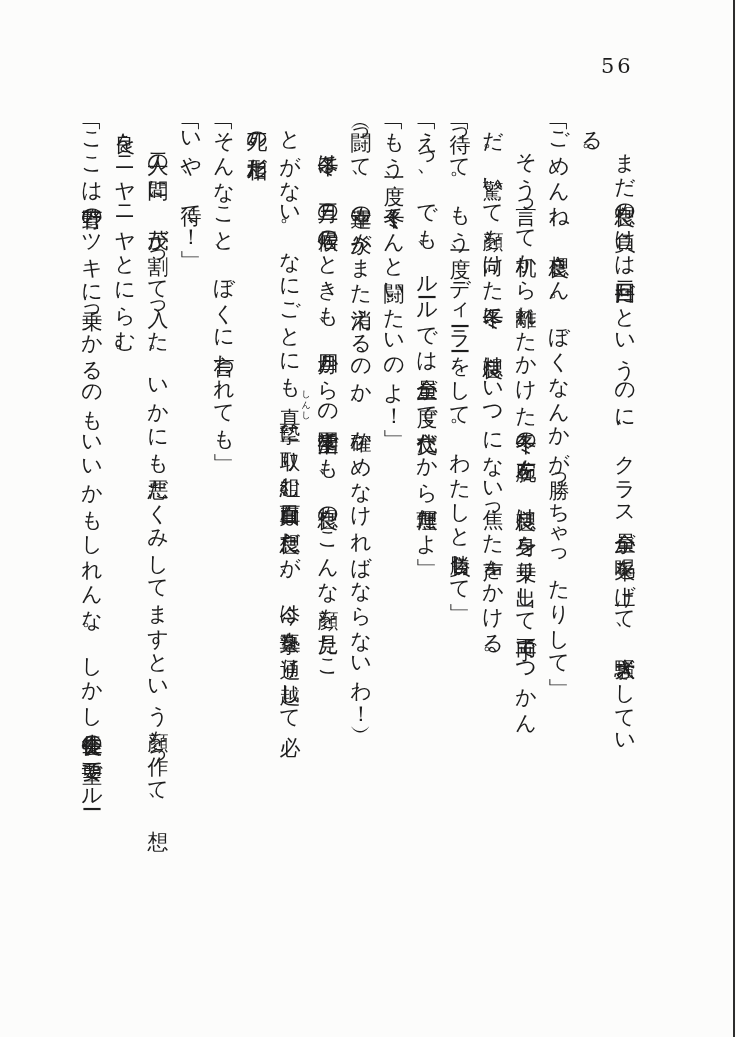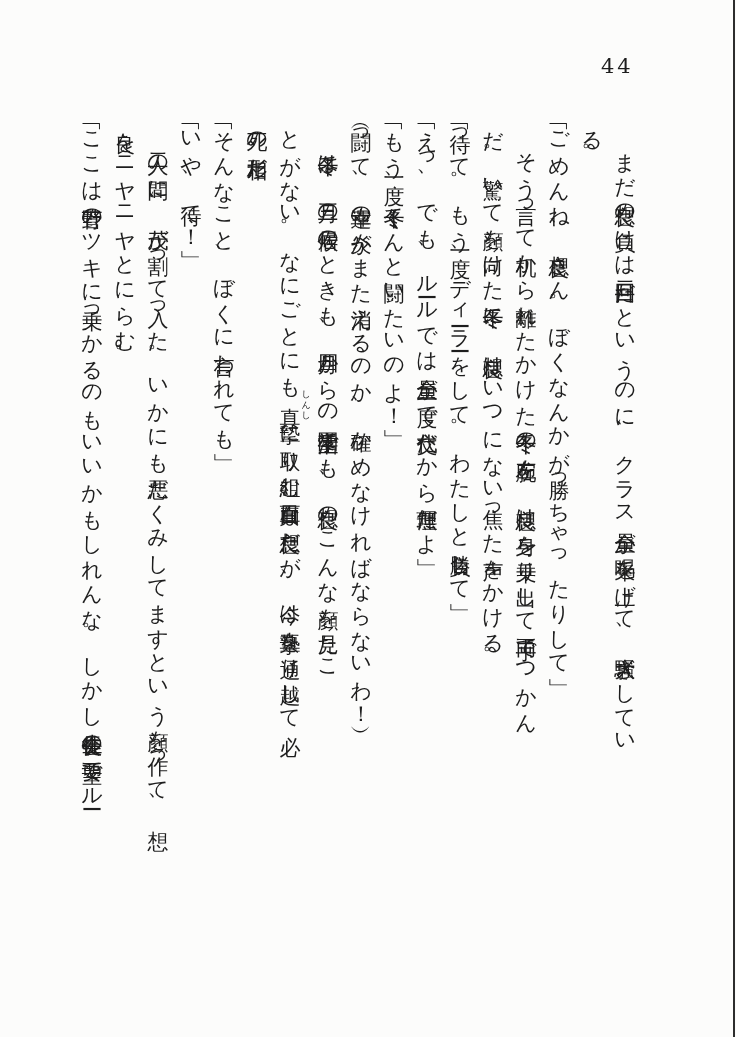--- a/index.html
+++ b/index.html
@@ -61,21 +61,21 @@
     right: 1px;
     width: 2px;
     height: 1037px;
     background: #2d2d2d;
   }
 </style>
 </head>
 <body>
 
 <div class="page" style="background: rgb(252, 252, 251); color: rgb(29, 29, 29);">
-  <div class="page-number">44</div>
+  <div class="page-number">56</div>
 
   <div class="text-block">
       <p class="indent">まだ想良の負けは二回目だというのに、クラス全員が喝采を上げて、大騒ぎしてい</p>
       <p>る。</p>
       <p>「ごめんね、想良さん。ぼくなんかが勝っちゃったりして」</p>
       <p class="indent">そう言って机から離れたかけた千冬の左腕を、想良は身を乗り出して両手でつかん</p>
       <p>だ。驚いて顔を向けた千冬に、想良はいつにない焦った声をかける。</p>
       <p>「待って。もう一度、ディーラーをして。わたしと勝負して」</p>
       <p>「えっ、でも、ルールでは全員が一度で交代だから無理だよ」</p>
       <p>「もう一度、千冬くんと闘いたいのよ！」</p>

